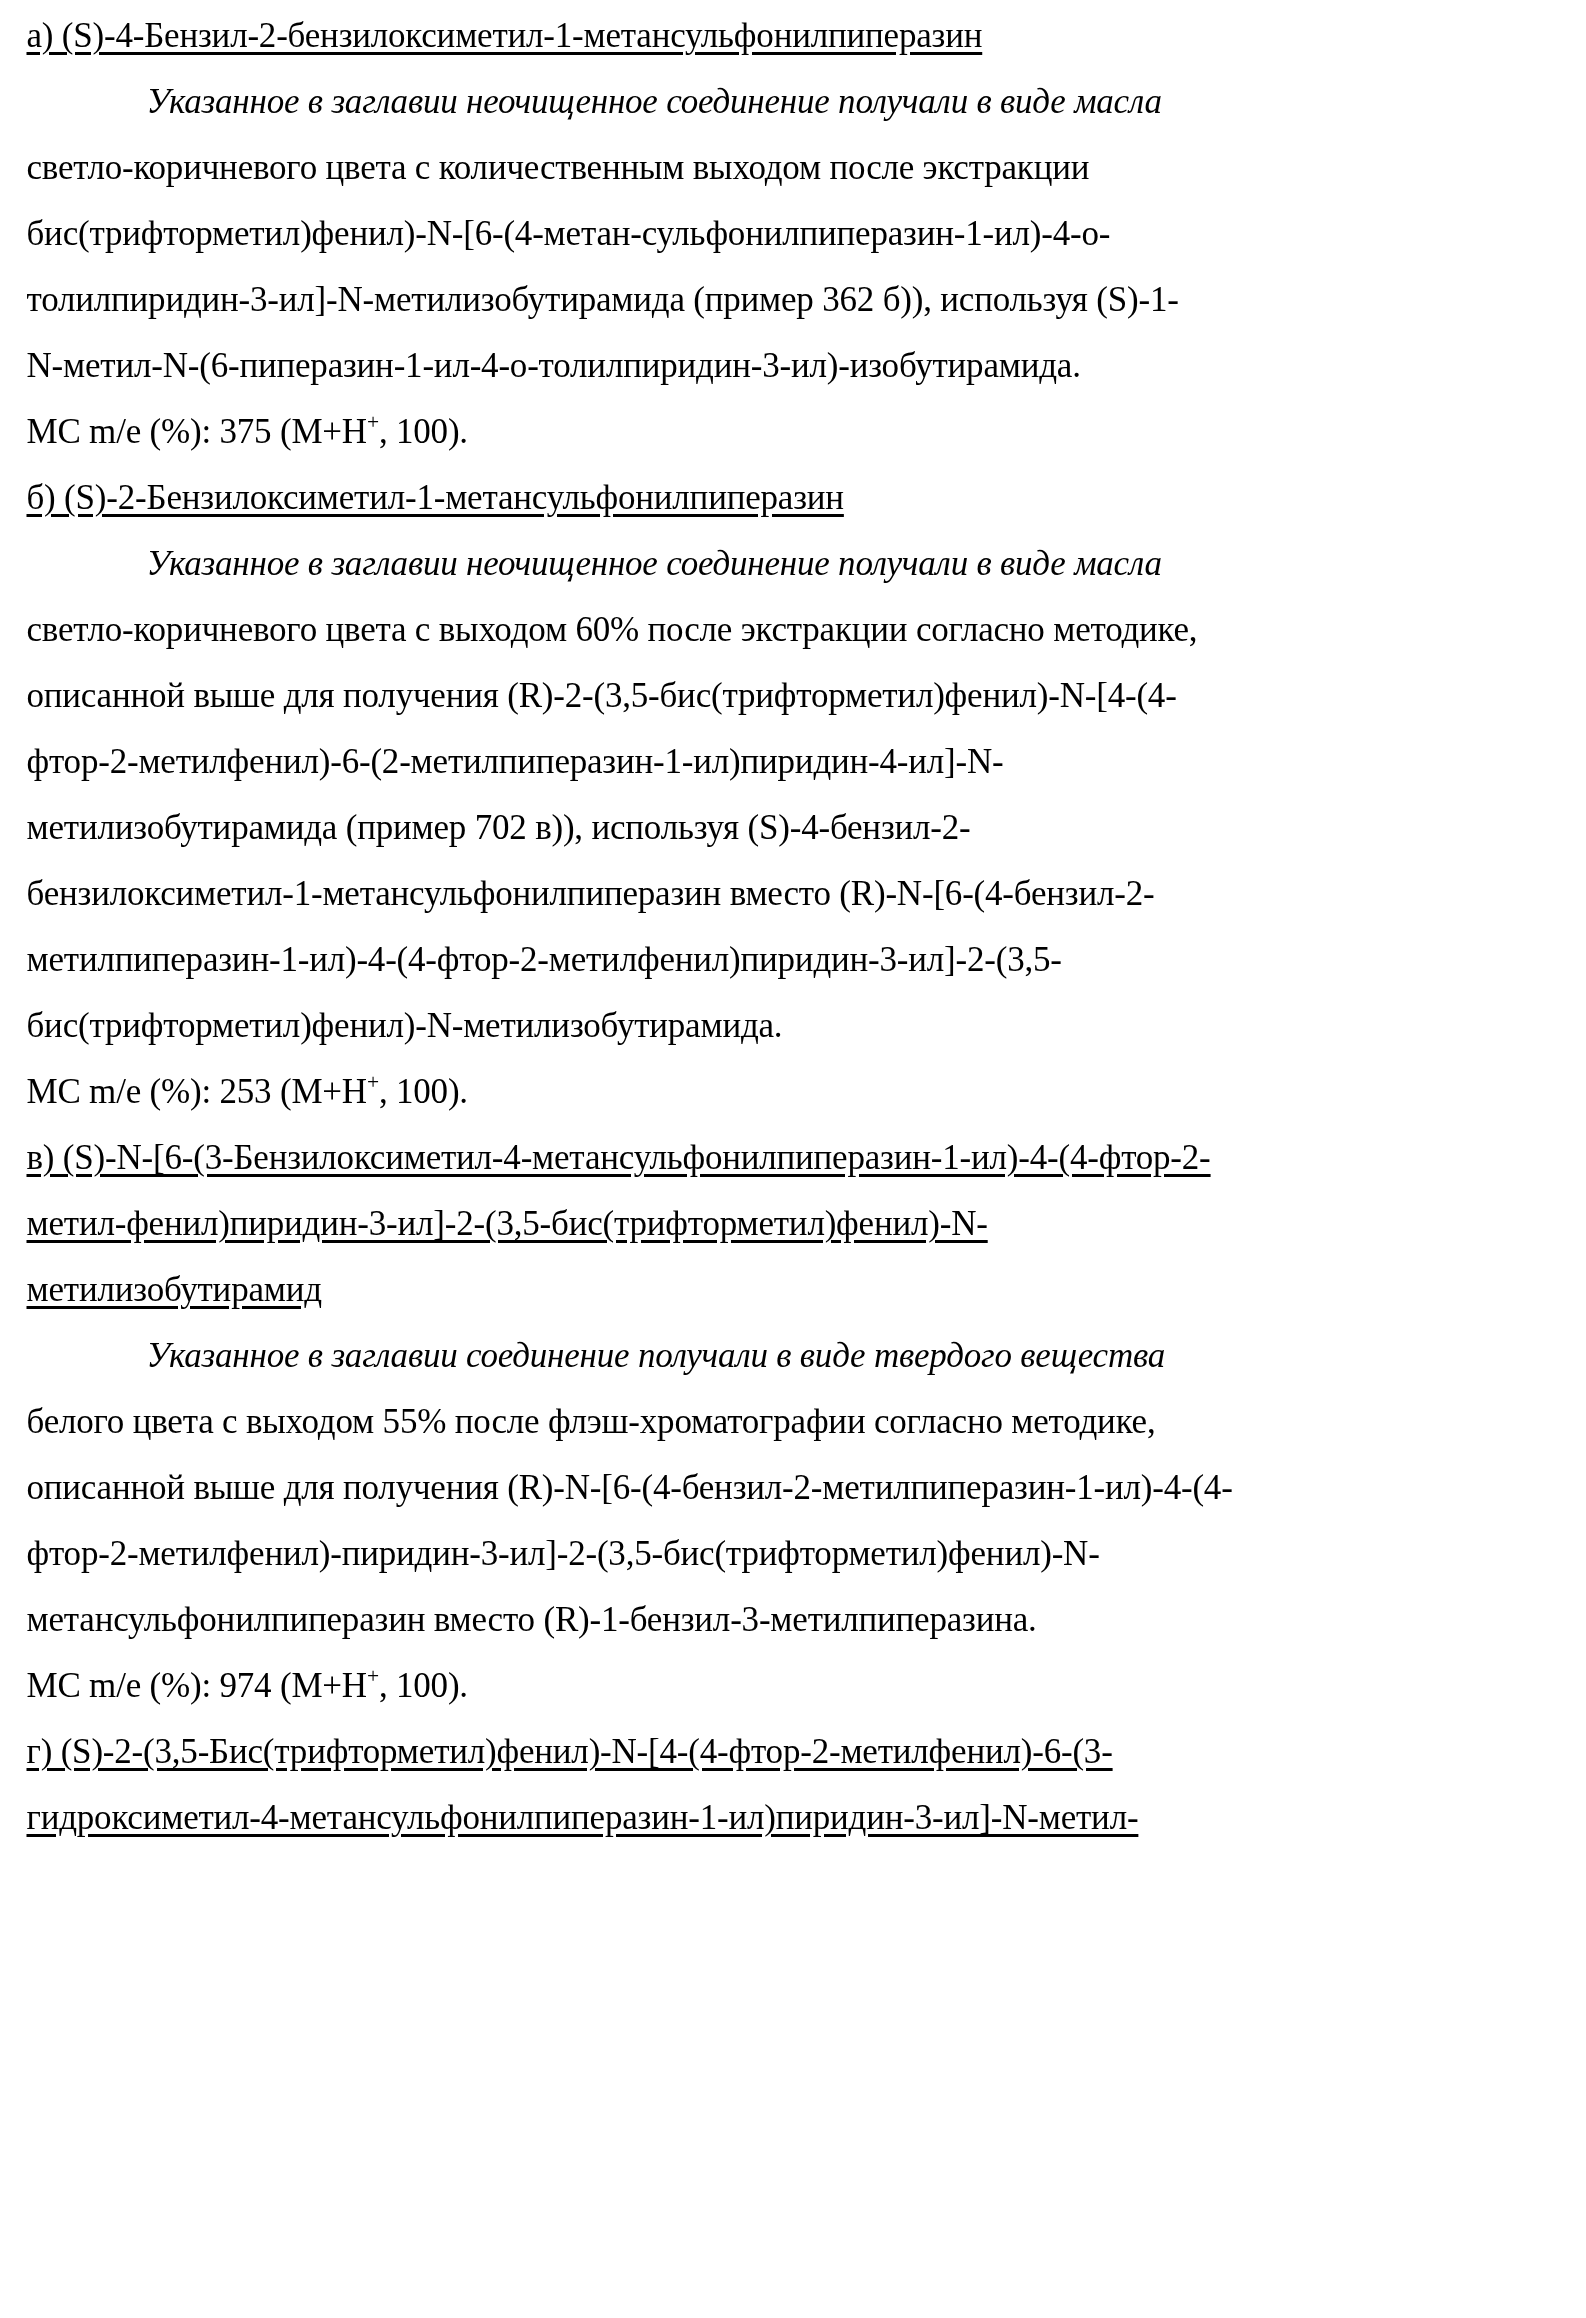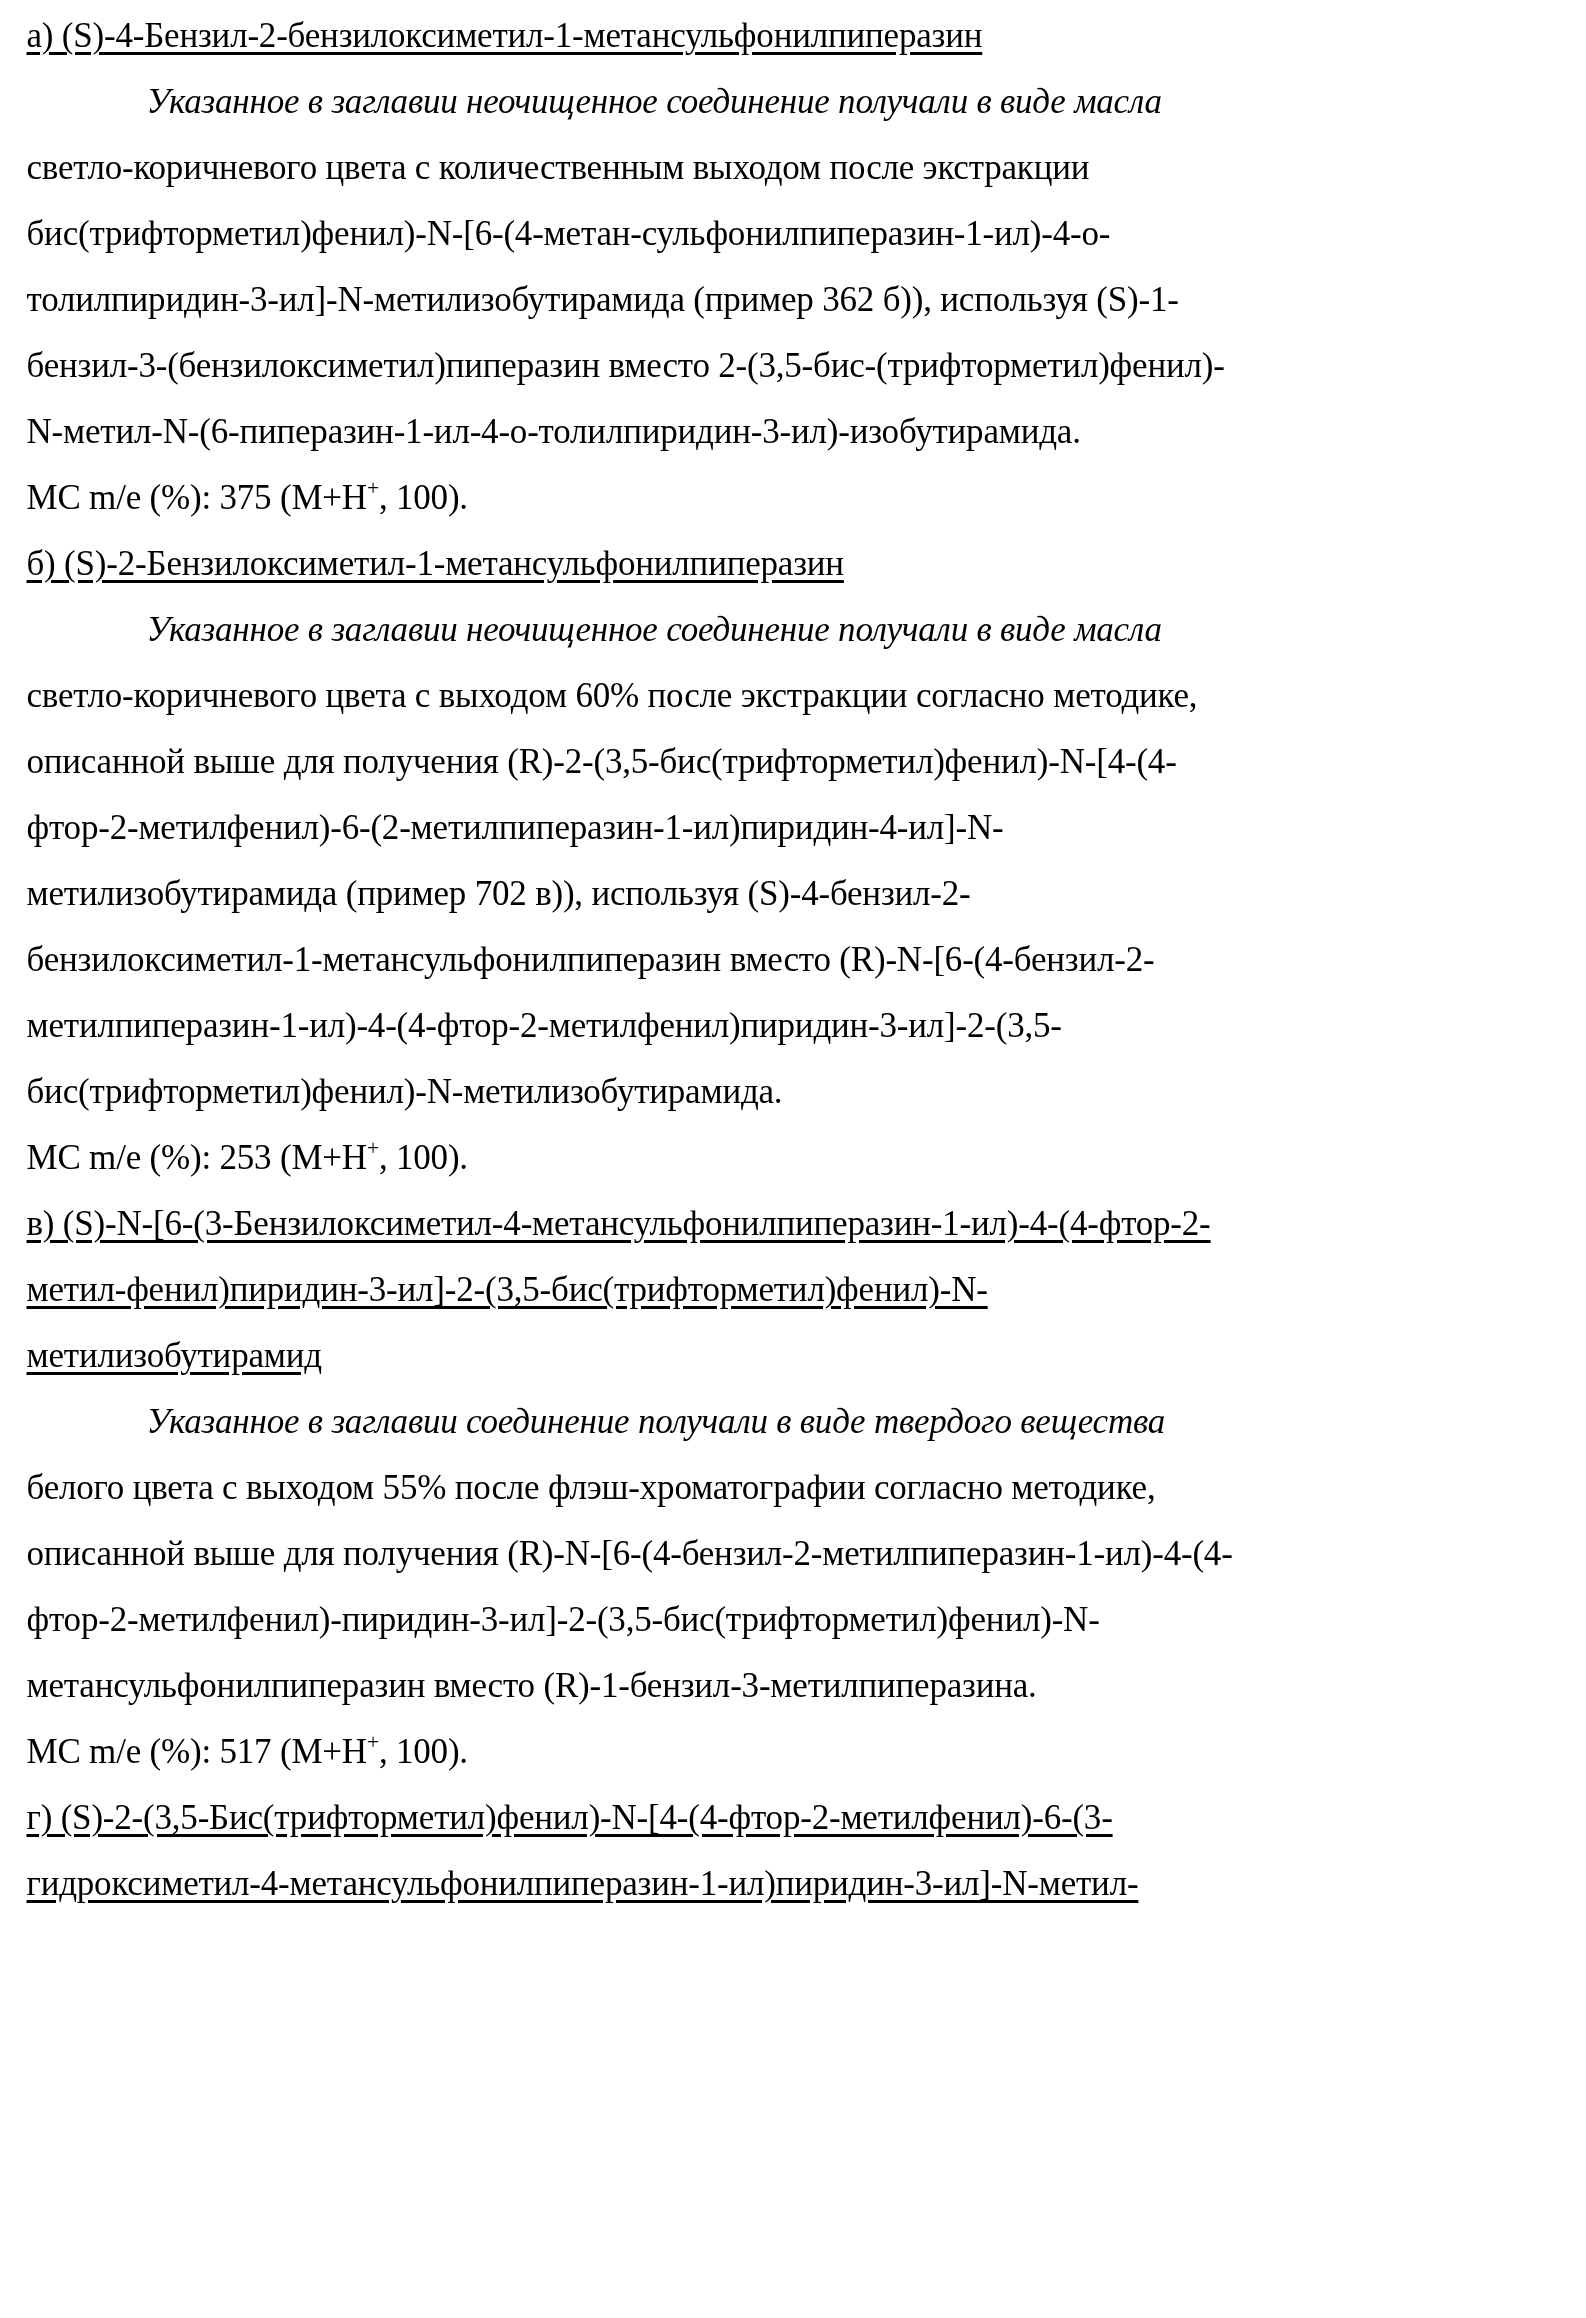--- a/index.html
+++ b/index.html
@@ -37,21 +37,20 @@
 <body>
 
 <div class="page">
 
   <div>
     <div class="line heading"><span class="txt">а) (S)-4-Бензил-2-бензилоксиметил-1-метансульфонилпиперазин</span></div>
     <div class="line indent">Указанное в заглавии неочищенное соединение получали в виде масла</div>
     <div class="line">светло-коричневого цвета с количественным выходом после экстракции</div>
     <div class="line">бис(трифторметил)фенил)-N-[6-(4-метан-сульфонилпиперазин-1-ил)-4-о-</div>
     <div class="line">толилпиридин-3-ил]-N-метилизобутирамида (пример 362 б)), используя  (S)-1-</div>
-    <div class="line">бензил-3-(бензилоксиметил)пиперазин вместо 2-(3,5-бис-(трифторметил)фенил)-</div>
     <div class="line">N-метил-N-(6-пиперазин-1-ил-4-о-толилпиридин-3-ил)-изобутирамида.</div>
     <div class="line"><span>МС m/e (%): 375 (M+H</span><sup>+</sup><span>, 100).</span></div>
   </div>
 
   <div>
     <div class="line heading"><span class="txt">б) (S)-2-Бензилоксиметил-1-метансульфонилпиперазин</span></div>
     <div class="line indent">Указанное в заглавии неочищенное соединение получали в виде масла</div>
     <div class="line">светло-коричневого цвета с выходом 60% после экстракции согласно методике,</div>
     <div class="line">описанной выше для получения (R)-2-(3,5-бис(трифторметил)фенил)-N-[4-(4-</div>
     <div class="line">фтор-2-метилфенил)-6-(2-метилпиперазин-1-ил)пиридин-4-ил]-N-</div>
@@ -64,21 +63,21 @@
 
   <div>
     <div class="line heading"><span class="txt">в) (S)-N-[6-(3-Бензилоксиметил-4-метансульфонилпиперазин-1-ил)-4-(4-фтор-2-</span></div>
     <div class="line heading"><span class="txt">метил-фенил)пиридин-3-ил]-2-(3,5-бис(трифторметил)фенил)-N-</span></div>
     <div class="line heading"><span class="txt">метилизобутирамид</span></div>
     <div class="line indent">Указанное в заглавии соединение получали в виде твердого вещества</div>
     <div class="line">белого цвета с выходом 55% после флэш-хроматографии согласно методике,</div>
     <div class="line">описанной выше для получения (R)-N-[6-(4-бензил-2-метилпиперазин-1-ил)-4-(4-</div>
     <div class="line">фтор-2-метилфенил)-пиридин-3-ил]-2-(3,5-бис(трифторметил)фенил)-N-</div>
     <div class="line">метансульфонилпиперазин вместо (R)-1-бензил-3-метилпиперазина.</div>
-    <div class="line"><span>МС m/e (%): 517 (M+H</span><sup>+</sup><span>, 100).</span></div>
+    <div class="line"><span>МС m/e (%): 974 (M+H</span><sup>+</sup><span>, 100).</span></div>
   </div>
 
   <div>
     <div class="line heading"><span class="txt">г) (S)-2-(3,5-Бис(трифторметил)фенил)-N-[4-(4-фтор-2-метилфенил)-6-(3-</span></div>
     <div class="line heading"><span class="txt">гидроксиметил-4-метансульфонилпиперазин-1-ил)пиридин-3-ил]-N-метил-</span></div>
   </div>
 
 </div>
 
 

